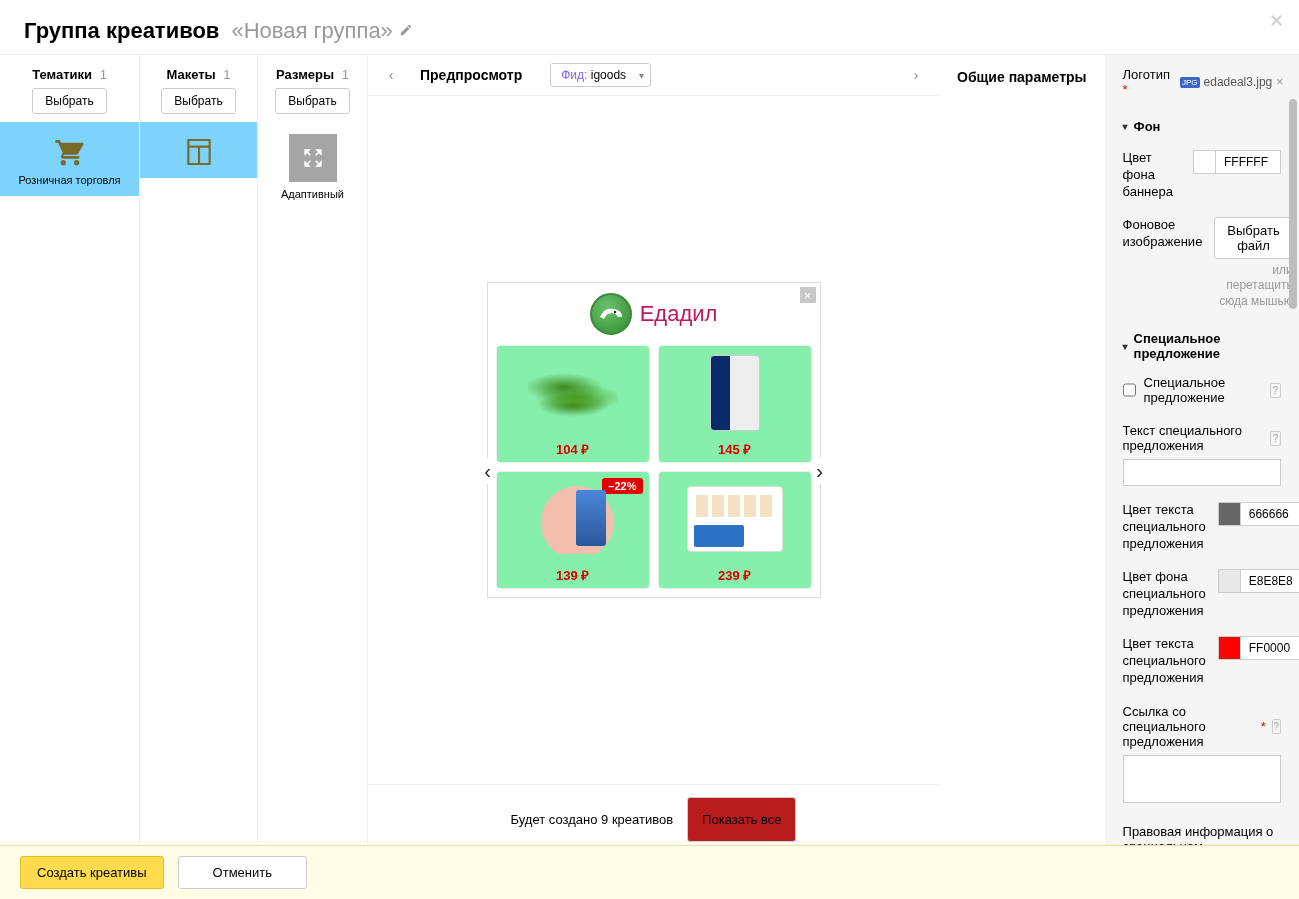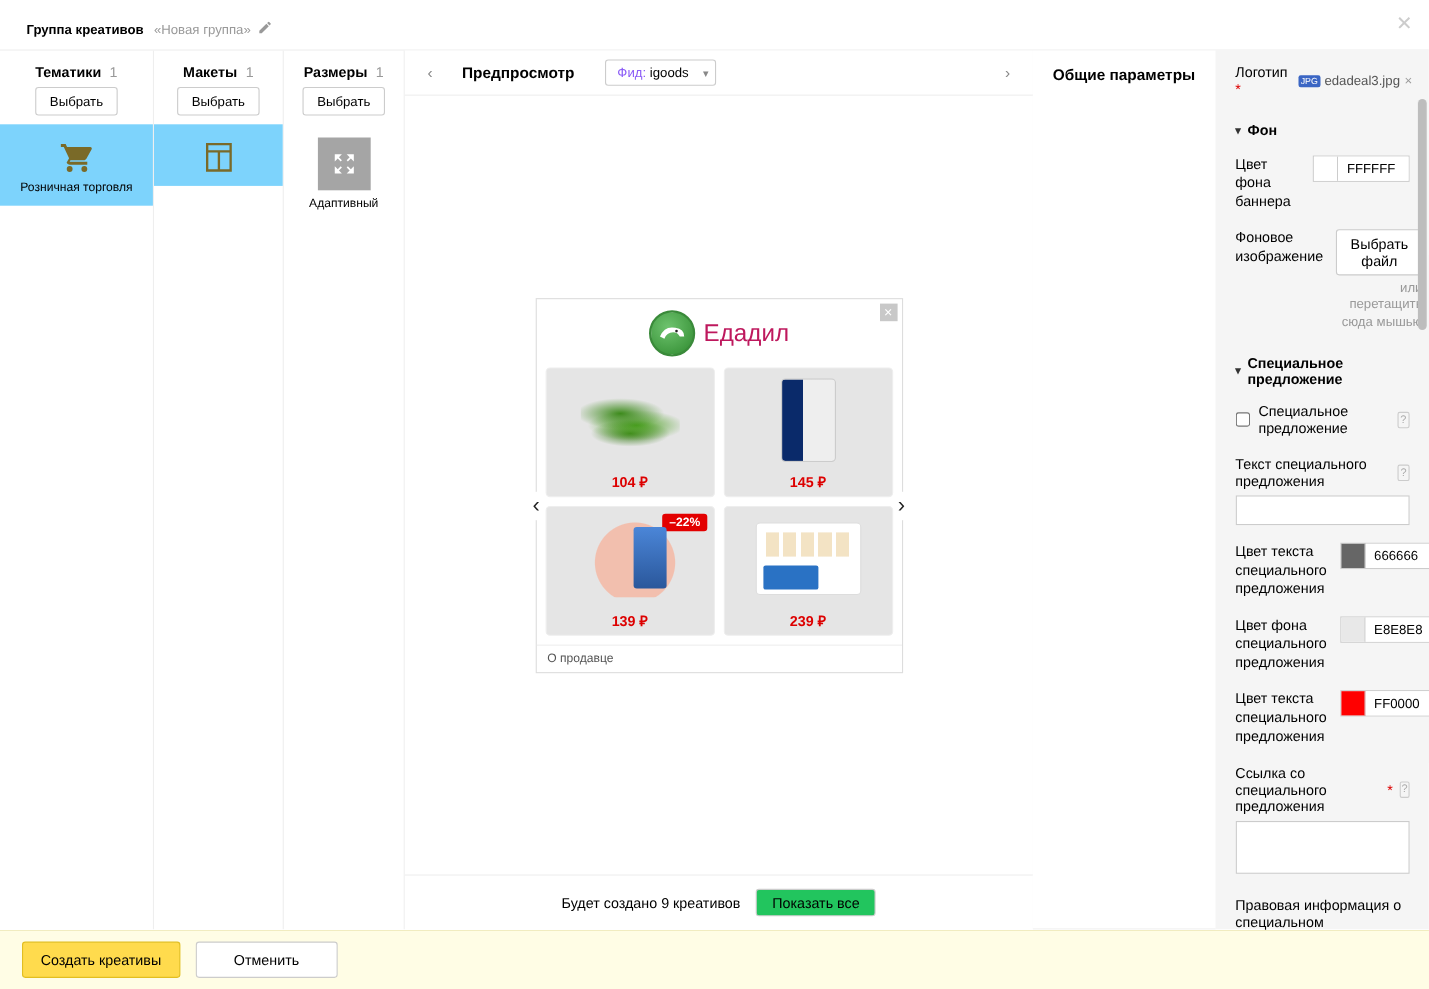--- a/index.html
+++ b/index.html
@@ -1,19 +1,19 @@
 <!DOCTYPE html>
 <html><head>
 <meta charset="utf-8">
 <style>
 * { box-sizing: border-box; margin: 0; padding: 0; }
 body { font-family: Arial, Helvetica, sans-serif; font-size: 13px; color: #000; background: #fff; }
 
 .header { padding: 18px 24px 10px; display: flex; align-items: center; }
-.header h1 { font-size: 12px; font-weight: bold; }
+.header h1 { font-size: 22px; font-weight: bold; }
 .header .group-name { color: #999; font-weight: normal; margin-left: 6px; }
 .edit-icon { margin-left: 6px; color: #999; cursor: pointer; }
 .close-x { position: absolute; top: 10px; right: 12px; width: 18px; height: 18px; color: #ccc; cursor: pointer; font-size: 18px; }
 
 .main { display: flex; height: 800px; border-top: 1px solid #eee; }
 
 .col { border-right: 1px solid #eee; display: flex; flex-direction: column; }
 .col-head { padding: 12px 12px 8px; text-align: center; }
 .col-title { font-weight: bold; font-size: 13px; }
 .col-count { color: #999; font-weight: normal; margin-left: 4px; }
@@ -40,30 +40,30 @@
 .feed-select .lbl { color:#8b5cf6; }
 .feed-select .chev { position:absolute; right:6px; top:6px; color:#888; font-size:10px; }
 .preview-body { flex:1; position:relative; display:flex; align-items:center; justify-content:center; }
 
 .creative { width: 334px; border:1px solid #ddd; background:#fff; position:relative; }
 .creative-close { position:absolute; top:4px; right:4px; width:16px; height:16px; background:#c8c8c8; color:#fff; display:flex; align-items:center; justify-content:center; font-size:13px; cursor:pointer; }
 .brand { display:flex; align-items:center; justify-content:center; padding:10px 0; gap:8px; }
 .brand-logo { width:42px; height:42px; border:2px solid #3a8a3a; border-radius:50%; display:flex; align-items:center; justify-content:center; background:radial-gradient(circle at 40% 35%, #6ec36e, #2f8a2f); }
 .brand-name { font-size: 22px; color:#be185d; }
 .grid { display:grid; grid-template-columns:1fr 1fr; gap:8px; padding:0 8px 8px; position:relative; }
-.card { border:1px solid #eee; border-radius:4px; background:#e5e5e5; height:118px; display:flex; flex-direction:column; justify-content:flex-end; align-items:center; position:relative; overflow:hidden; }
+.card { border:1px solid #eee; border-radius:4px; background:#86efac; height:118px; display:flex; flex-direction:column; justify-content:flex-end; align-items:center; position:relative; overflow:hidden; }
 .card .img { width:100%; flex:1; display:flex; align-items:center; justify-content:center; }
 .price { color:#d00; font-weight:bold; font-size:13px; padding-bottom:4px; }
 .badge { position:absolute; top:6px; right:6px; background:#e30000; color:#fff; font-size:11px; padding:2px 6px; border-radius:3px; font-weight:bold; }
 .nav-arrow { position:absolute; top:50%; transform:translateY(-50%); width:26px; height:26px; display:flex; align-items:center; justify-content:center; font-size:20px; color:#222; cursor:pointer; background:#fff; border-radius:50%; }
 .nav-arrow.left{left:-13px;} .nav-arrow.right{right:-13px;}
 .about { padding:6px 10px; font-size:11px; color:#555; border-top:1px solid #eee; }
 
 .preview-footer { padding: 12px; display:flex; align-items:center; justify-content:center; gap:14px; border-top:1px solid #eee; font-size:13px; }
-.show-all { padding:4px 14px; border:1px solid #ccc; border-radius:3px; background:#22c55e; cursor:pointer; font-size:13px; }
+.show-all { padding:14px 14px; border:1px solid #ccc; border-radius:3px; background:#b91c1c; cursor:pointer; font-size:13px; }
 
 .sidebar { width: 360px; background:#f5f5f5; position:relative; display:flex; flex-direction:row; }
 .side-title { font-weight:bold; padding: 14px 18px; font-size:14px; background:#fff; border-bottom:1px solid #eee;}
 .side-scroll { flex:1; overflow-y:auto; padding: 0 18px 20px; }
 .scrollbar-v { position:absolute; top:44px; right:2px; width:8px; height:210px; background:#bdbdbd; border-radius:4px; }
 
 .fld { display:flex; align-items:center; padding: 12px 0 0; gap: 10px; }
 .fld .lbl { flex:1; font-size:13px; }
 .req { color:#d00; }
 .file-chip { display:flex; align-items:center; gap:4px; font-size:12px; color:#555; }
@@ -213,21 +213,20 @@
               </div>
             <span class="price">139 ₽</span>
           </div>
           <div class="card">
             <div class="img">
                 <div class="prod-eggs"></div>
               </div>
             <span class="price">239 ₽</span>
           </div>
         </div>
-        <div class="about">О продавце</div>
       </div>
     </div>
 
     <div class="preview-footer">
       <span>Будет создано 9 креативов</span>
       <button class="show-all">Показать все</button>
     </div>
   </div>
 
   <div class="sidebar">

